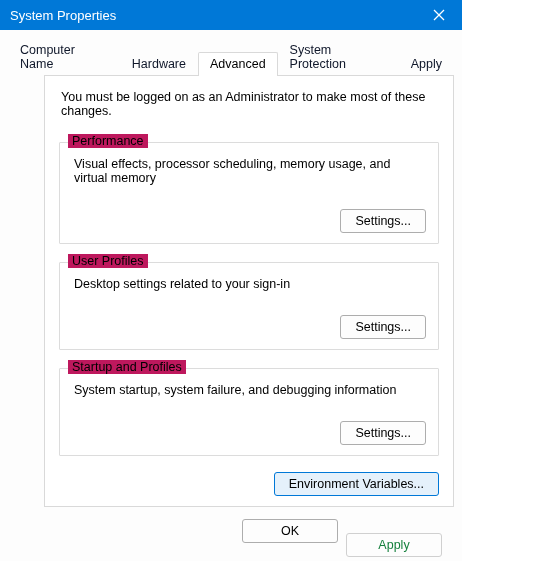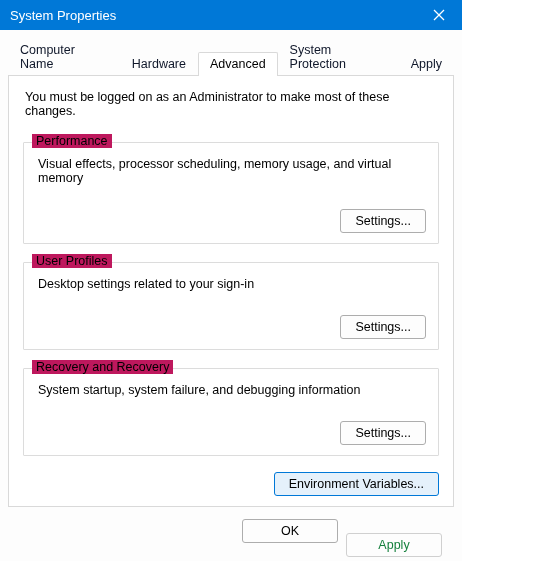--- a/index.html
+++ b/index.html
@@ -56,20 +56,21 @@
     z-index: 3;
   }
   .tab:not(.active) { color: #0f172a; }
   .tabpanel {
     flex: 1;
     border: 1px solid #d9d9d9;
     background: #fff;
     padding: 14px 14px 10px 14px;
     display: flex; flex-direction: column;
     gap: 10px;
+    margin-left: 36px;
   }
   .intro { margin: 0 0 6px 2px; }
   .groupbox {
     border: 1px solid #dcdcdc;
     border-radius: 1px;
     padding: 12px 12px 10px 12px;
     position: relative;
     margin-top: 8px;
   }
   .groupbox .legend {
@@ -143,21 +144,21 @@
 
       <div class="groupbox">
         <div class="legend">User Profiles</div>
         <div class="desc">Desktop settings related to your sign-in</div>
         <div class="actions">
           <button class="win">Settings...</button>
         </div>
       </div>
 
       <div class="groupbox">
-        <div class="legend">Recovery and Recovery</div>
+        <div class="legend">Startup and Profiles</div>
         <div class="desc">System startup, system failure, and debugging information</div>
         <div class="actions">
           <button class="win">Settings...</button>
         </div>
       </div>
 
       <div class="env-row">
         <button class="win highlight">Environment Variables...</button>
       </div>
 

